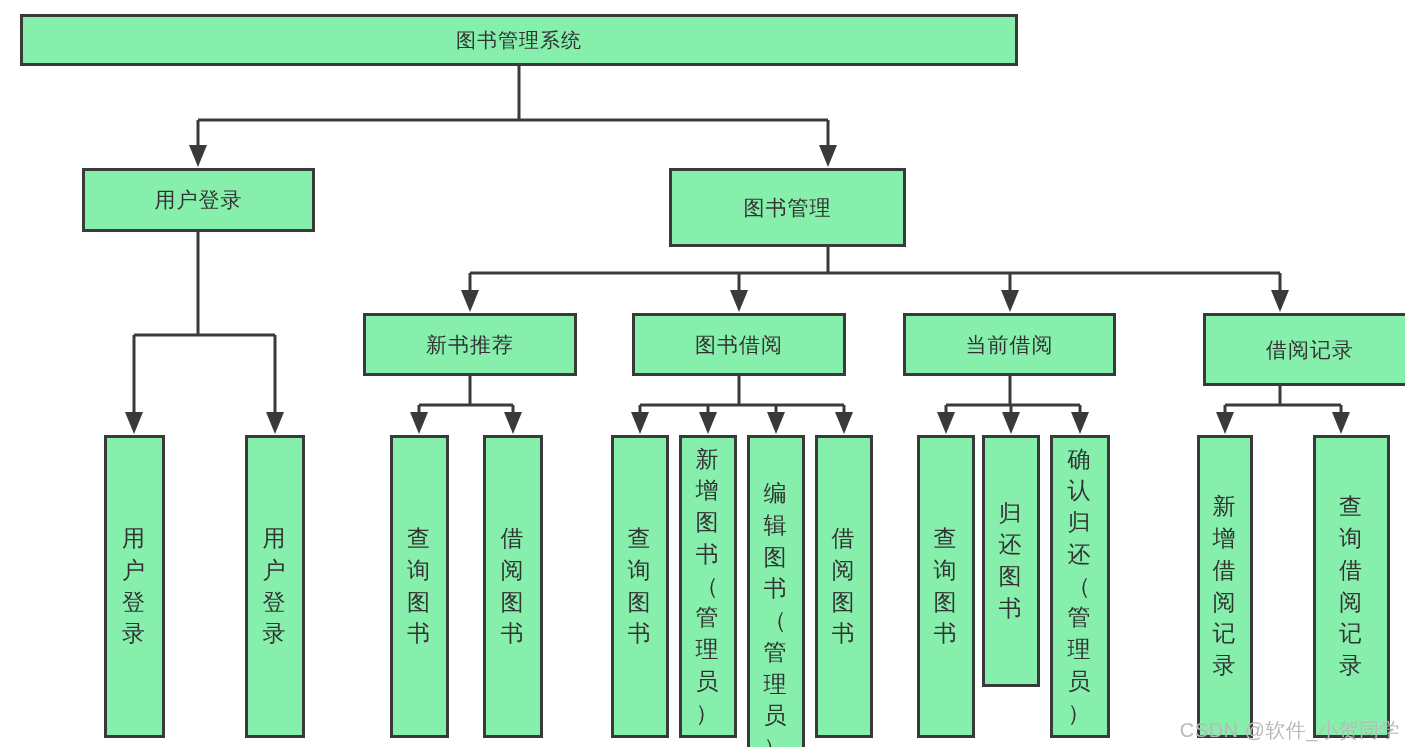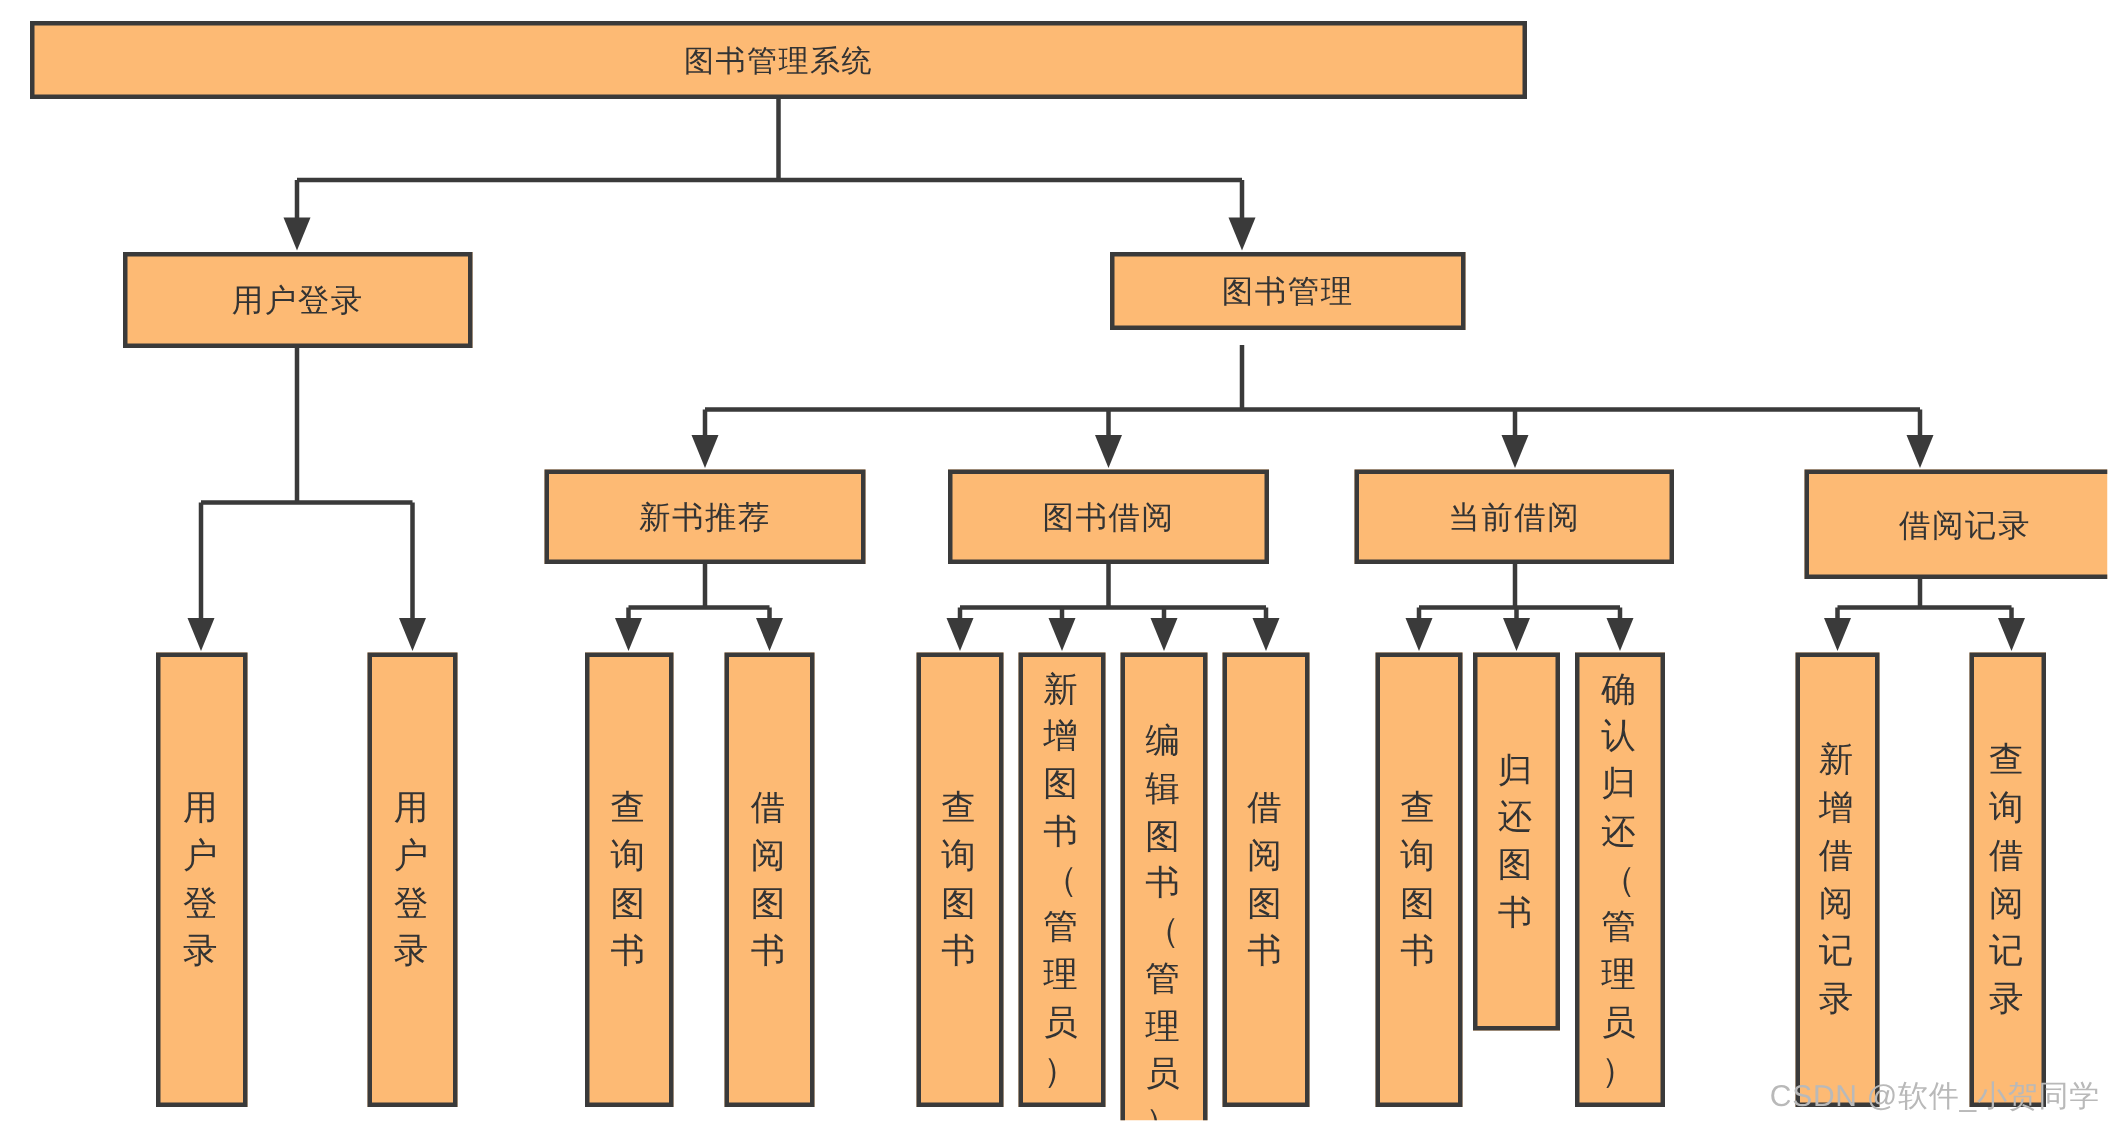--- a/index.html
+++ b/index.html
@@ -7,21 +7,21 @@
     position:relative;width:1405px;height:747px;overflow:hidden;
     background:var(--background,#ffffff);
     font-family:"Liberation Sans",sans-serif;
     color:var(--text,#333333);
   }
   .connectors{position:absolute;left:0;top:0;width:1405px;height:747px;}
   .connectors path{stroke:var(--line,#3a3a3a);stroke-width:3;fill:none;}
   .connectors polygon{fill:var(--line,#3a3a3a);}
   .node{
     position:absolute;box-sizing:border-box;
-    border:3px solid var(--line,#3a3a3a);background:#fdba74;
+    border:3px solid var(--line,#3a3a3a);background:#86efac;
     display:flex;align-items:center;justify-content:center;
   }
   .node.h{font-size:21px;letter-spacing:1px;}
   .node.root{font-size:20px;}
   .node.v .vtext{
     display:block;width:1.08em;margin:0 auto;
     font-size:23px;line-height:1.38;
     word-break:break-all;line-break:anywhere;
   }
   .watermark{
@@ -65,21 +65,21 @@
     <polygon points="1332,412 1350,412 1341,434"></polygon>
   </svg>
 
   <div class="node h root" style="left:20px;top:14px;width:998px;height:52px">
     <span>图书管理系统</span>
   </div>
 
   <div class="node h" style="left:82px;top:168px;width:233px;height:64px">
     <span>用户登录</span>
   </div>
-  <div class="node h" style="left:740px;top:168px;width:237px;height:52px">
+  <div class="node h" style="left:669px;top:168px;width:237px;height:79px">
     <span>图书管理</span>
   </div>
 
   <div class="node h" style="left:363px;top:313px;width:214px;height:63px">
     <span>新书推荐</span>
   </div>
   <div class="node h" style="left:632px;top:313px;width:214px;height:63px">
     <span>图书借阅</span>
   </div>
   <div class="node h" style="left:903px;top:313px;width:213px;height:63px">
@@ -122,18 +122,18 @@
   <div class="node v" style="left:982px;top:435px;width:58px;height:252px">
     <span class="vtext">归还图书</span>
   </div>
   <div class="node v" style="left:1197px;top:435px;width:56px;height:303px">
     <span class="vtext">新增借阅记录</span>
   </div>
 
   <div class="node v" style="left:1050px;top:435px;width:60px;height:303px">
     <span class="vtext">确认归还（管理员）</span>
   </div>
-  <div class="node v" style="left:1313px;top:435px;width:51px;height:303px">
+  <div class="node v" style="left:1313px;top:435px;width:77px;height:303px">
     <span class="vtext">查询借阅记录</span>
   </div>
 
   <div class="watermark">CSDN @软件_小贺同学</div>
 </div>
 
 </body></html>

